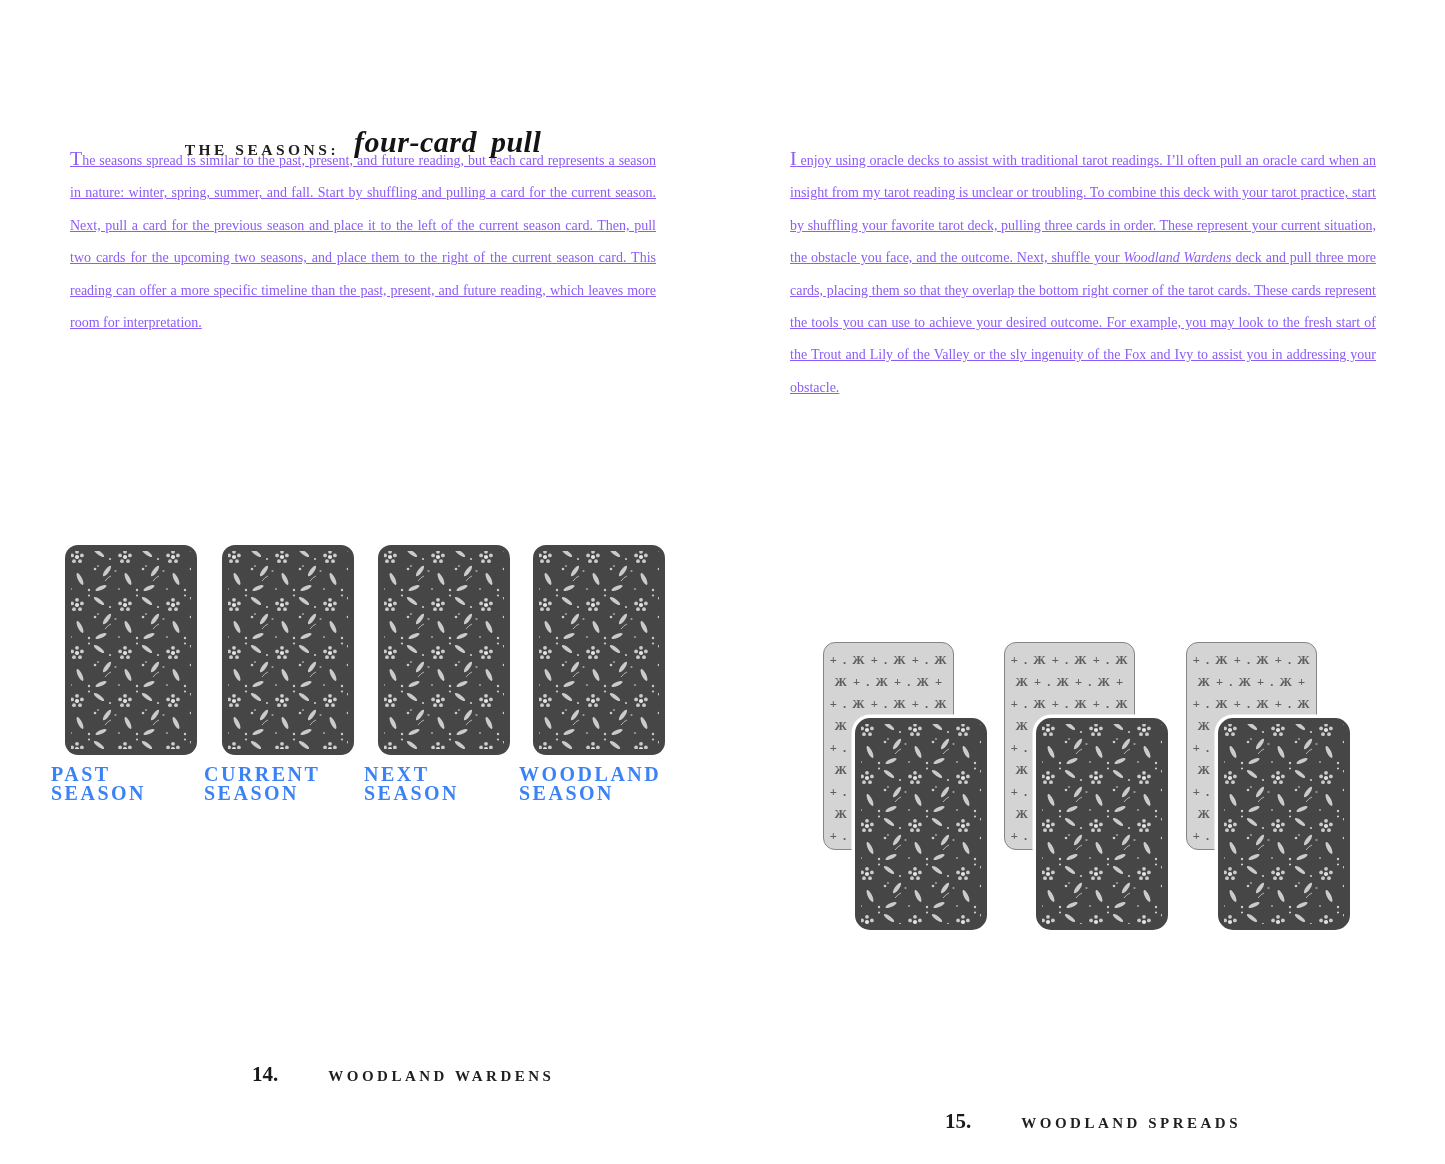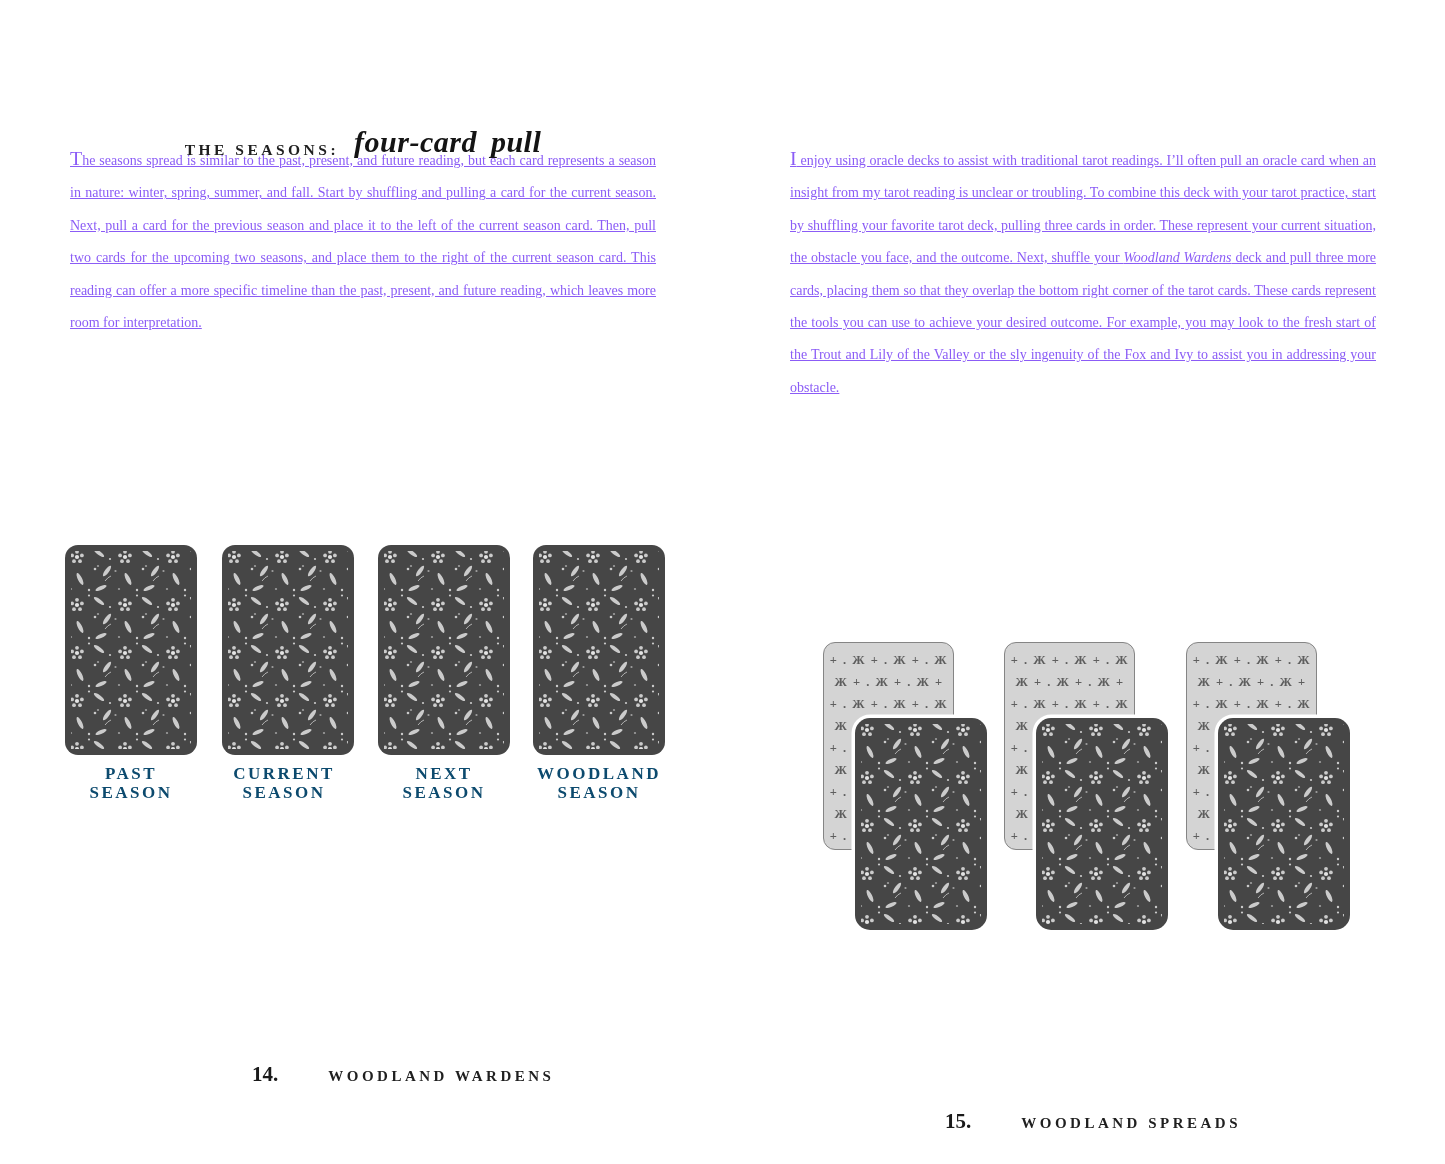--- a/index.html
+++ b/index.html
@@ -52,23 +52,23 @@
   .tarot-pattern{
     white-space:pre-line;
     font-size:12.5px;line-height:22px;
     letter-spacing:0.5px;word-spacing:2px;
     color:#5e5e5e;font-weight:600;
     padding-top:6px;
   }
 
   
   .card-label{
-    width:160px;text-align:center;white-space:pre-line;
-    font-size:17px;font-weight:700;letter-spacing:2.5px;line-height:18.5px;
-    color:#0c4a6e;
+    width:160px;text-align:left;white-space:pre-line;
+    font-size:20px;font-weight:700;letter-spacing:2.5px;line-height:18.5px;
+    color:#3b82f6;
   }
 
   
   .footer{display:flex;align-items:baseline;gap:50px;white-space:nowrap;}
   .page-num{font-size:21px;font-weight:700;color:#1a1a1a;}
   .running{font-size:15px;font-weight:700;letter-spacing:3.5px;color:#1f1f1f;}
 
   .defs-svg{position:absolute;width:0;height:0;}
 </style>
 </head>

